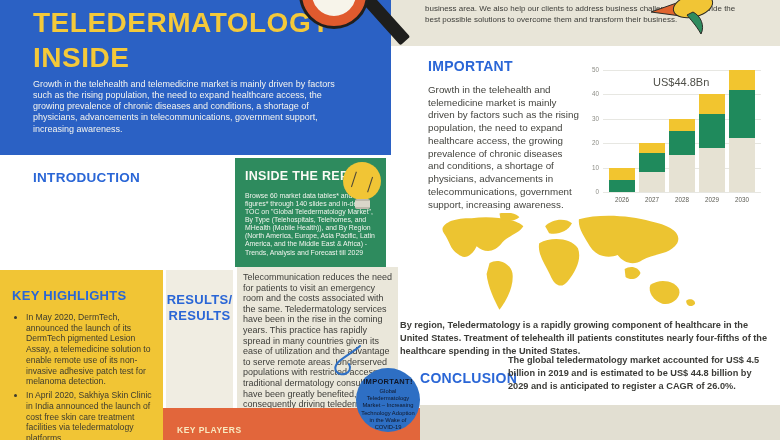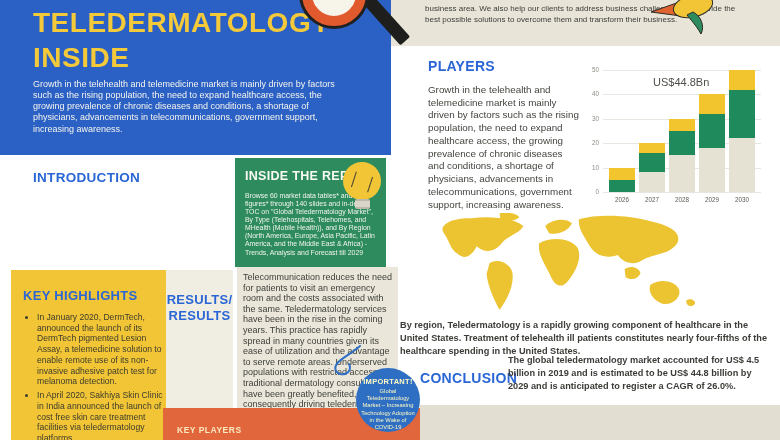--- a/index.html
+++ b/index.html
@@ -49,21 +49,21 @@
   .bulb{position:absolute;left:106px;top:4px;width:42px;height:52px;}
   .bulb-glass{position:absolute;left:2px;top:0;width:38px;height:38px;border-radius:50%;
               background:var(--yellow);}
   .bulb-fil{position:absolute;left:12px;top:12px;width:18px;height:16px;
             border-left:1.5px solid #4c4636;border-right:1.5px solid #4c4636;
             transform:rotate(18deg);}
   .bulb-base{position:absolute;left:14px;top:37px;width:15px;height:10px;background:#d9d6c9;
              border-radius:2px;border-top:2px solid #bcb9ac;border-bottom:2px solid #bcb9ac;}
 
   
-  .block-yellow{position:absolute;left:0;top:270px;width:163px;height:170px;background:var(--yellow);margin-left:11px;}
+  .block-yellow{position:absolute;left:0;top:270px;width:163px;height:170px;background:var(--yellow);}
   .block-yellow .sec-h{position:absolute;left:12px;top:18px;font-size:13px;}
   .kh-list{position:absolute;left:26px;top:42px;width:128px;color:#3d3b2e;
            font-size:8.6px;line-height:1.25;}
   .kh-list li{margin-bottom:3px;}
 
   
   .col-light{position:absolute;left:166px;top:270px;width:67px;height:138px;background:var(--beige-light);}
   .results-h{position:absolute;left:0;top:22px;width:100%;text-align:center;
              font-size:13px;line-height:1.2;}
 
@@ -100,21 +100,21 @@
 
   
   .region-note{position:absolute;left:400px;top:319px;width:372px;color:#3c3c38;
                font-weight:bold;font-size:9.2px;line-height:1.4;}
   .concl-h{position:absolute;left:420px;top:370px;font-size:14px;}
   .concl-par{position:absolute;left:508px;top:354px;width:256px;color:#3c3c38;
              font-weight:bold;font-size:9.2px;line-height:1.4;}
 
   
   .imp{position:absolute;left:356px;top:368px;width:64px;height:64px;border-radius:50%;
-       background:var(--circle-blue);z-index:8;color:#fef9c3;text-align:center;padding-top:9px;}
+       background:var(--circle-blue);z-index:8;color:#0f172a;text-align:center;padding-top:9px;}
   .imp-h{font-weight:900;font-size:7.5px;letter-spacing:.3px;}
   .imp-t{margin-top:2px;font-size:5.8px;line-height:1.25;padding:0 5px;}
   .swirl{position:absolute;left:324px;top:344px;z-index:7;}
 </style>
 </head>
 <body>
 
 <div id="canvas">
 
   <div class="block-blue">
@@ -147,21 +147,21 @@
     <div class="bulb">
       <div class="bulb-glass"></div>
       <div class="bulb-fil"></div>
       <div class="bulb-base"></div>
     </div>
   </div>
 
   <div class="block-yellow">
     <div class="sec-h">KEY HIGHLIGHTS</div>
     <ul class="kh-list">
-      <li>In January 2020, DermTech, announced the launch of its DermTech pigmented Lesion Assay, a telemedicine solution to enable remote use of its non-invasive adhesive patch test for melanoma detection.</li>
+      <li>In May 2020, DermTech, announced the launch of its DermTech pigmented Lesion Assay, a telemedicine solution to enable remote use of its non-invasive adhesive patch test for melanoma detection.</li>
       <li>In April 2020, Sakhiya Skin Clinic in India announced the launch of cost free skin care treatment facilities via teledermatology platforms.</li>
     </ul>
   </div>
 
   <div class="col-light">
     <div class="results-h sec-h">
       <div>RESULTS/</div>
       <div>RESULTS</div>
     </div>
   </div>
@@ -170,21 +170,21 @@
     <div class="tele-par">Telecommunication reduces the need for patients to visit an emergency room and the costs associated with the same. Teledermatology services have been in the rise in the coming years. This practice has rapidly spread in many countries given its ease of utilization and the advantage to serve remote areas. Underserved populations with restricted access to traditional dermatology consultations have been greatly benefited, consequently driving teledermatology expansion.</div>
   </div>
 
   <div class="block-orange">
     <div class="kp-h">KEY PLAYERS</div>
   </div>
 
   <div class="strip"></div>
 
   <div class="analysis">
-    <div class="sec-h">PLAYERS</div>
+    <div class="sec-h">IMPORTANT</div>
     <p>Growth in the telehealth and telemedicine market is mainly driven by factors such as the rising population, the need to expand healthcare access, the growing prevalence of chronic diseases and conditions, a shortage of physicians, advancements in telecommunications, government support, increasing awareness.</p>
   </div>
 
   <div class="chart">
     <div>
         <div class="ytick" style="top: 126px; right: 176px; position: absolute; left: 0px; width: 14px;">0</div>
         <div class="ytick" style="top: 101.6px; right: 176px; position: absolute; left: 0px; width: 14px;">10</div>
         <div class="ytick" style="top: 77.2px; right: 176px; position: absolute; left: 0px; width: 14px;">20</div>
         <div class="ytick" style="top: 52.8px; right: 176px; position: absolute; left: 0px; width: 14px;">30</div>
         <div class="ytick" style="top: 28.4px; right: 176px; position: absolute; left: 0px; width: 14px;">40</div>

